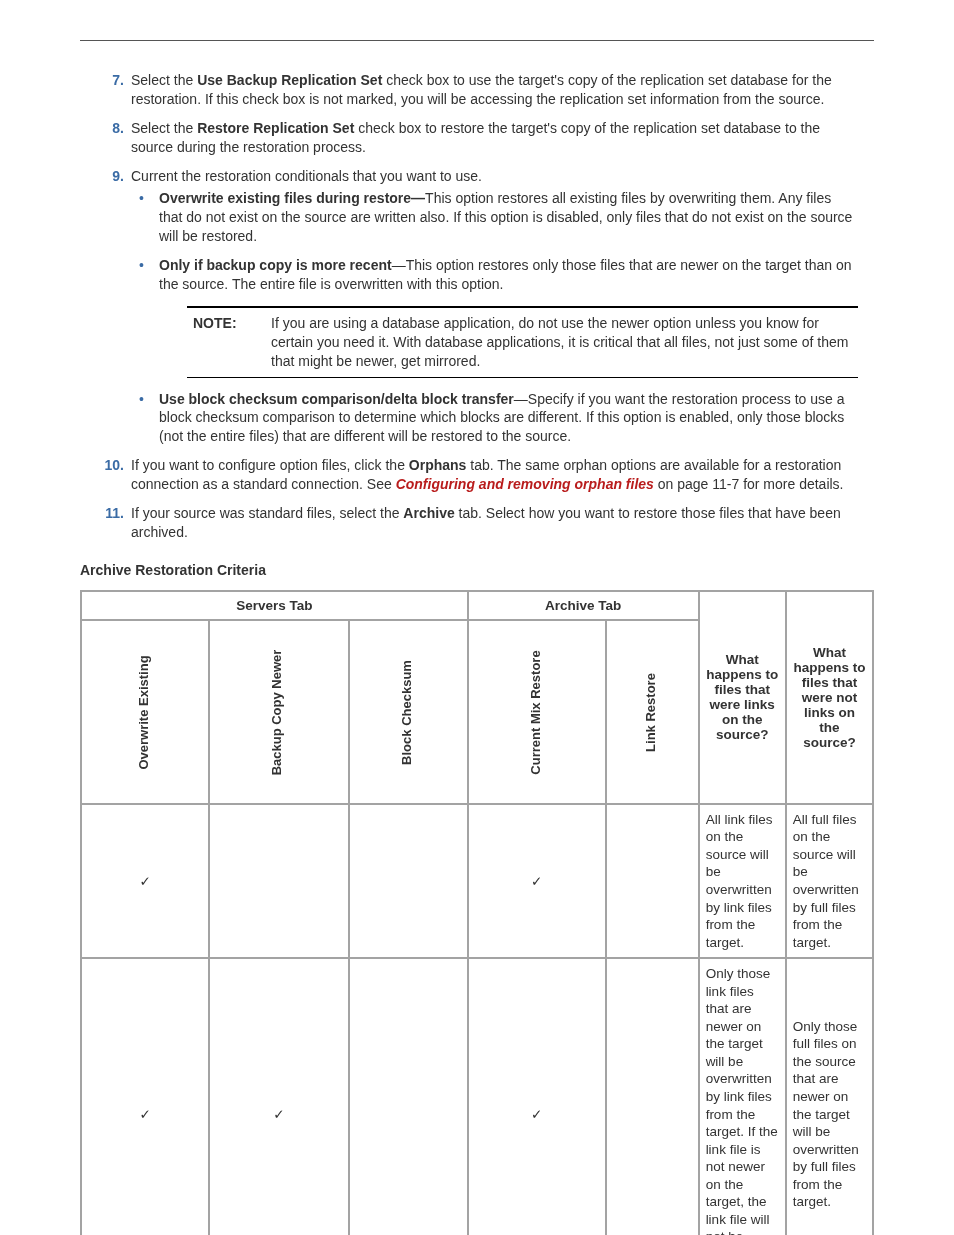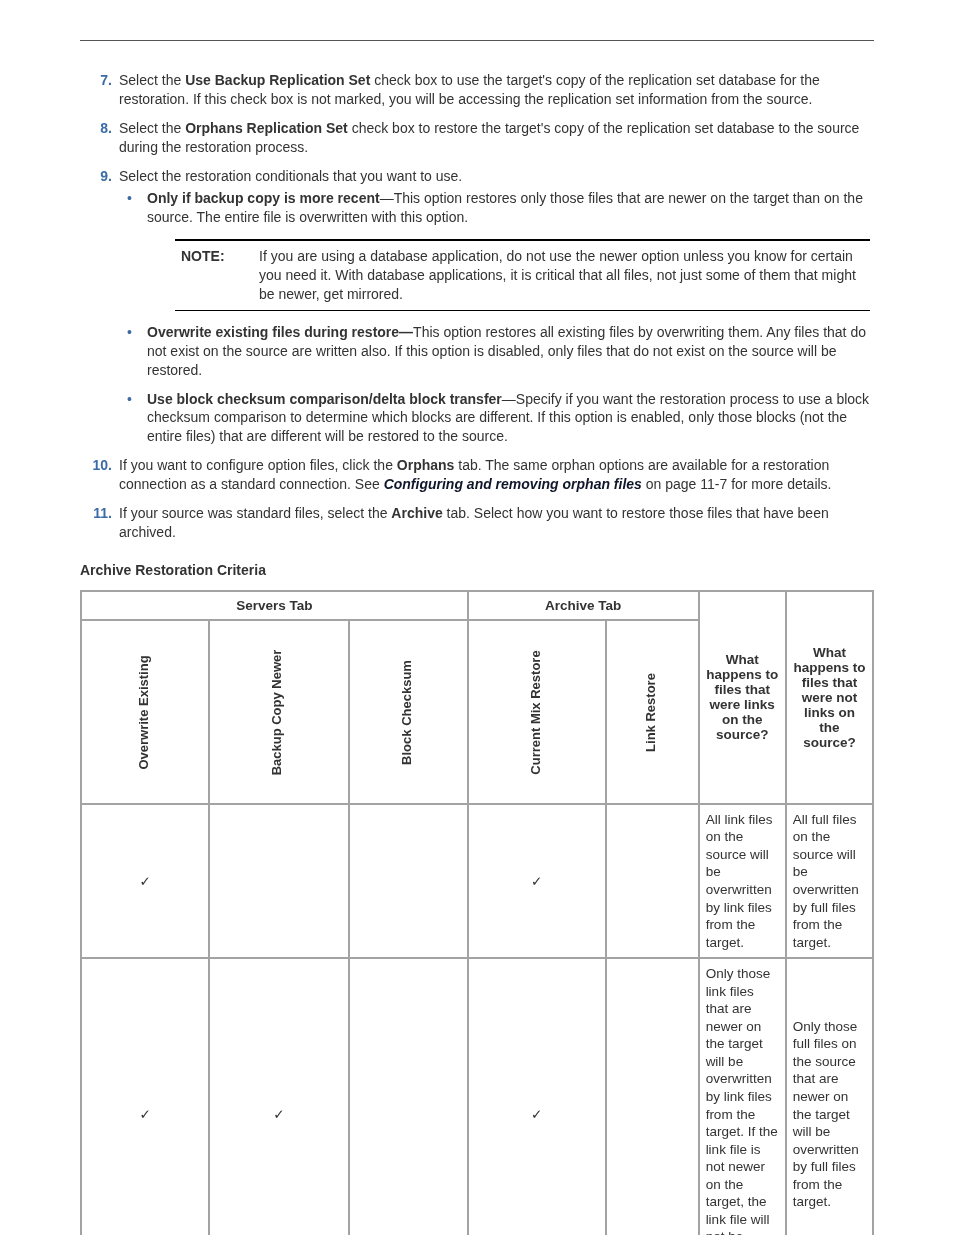--- a/index.html
+++ b/index.html
@@ -17,21 +17,21 @@
     position: relative;
     min-height: 1235px;
   }
   .top-rule {
     border-top: 1px solid #555;
     margin-bottom: 30px;
   }
   ol.main-list {
     list-style: none;
     padding: 0;
-    margin: 4px;
+    margin: 16px;
     counter-reset: mainitem 6;
   }
   ol.main-list > li {
     position: relative;
     padding-left: 35px;
     margin-bottom: 10px;
     line-height: 1.35;
     counter-increment: mainitem;
   }
   ol.main-list > li::before {
@@ -75,21 +75,21 @@
     font-weight: bold;
     width: 78px;
     flex-shrink: 0;
     padding-left: 6px;
   }
   .note-text {
     flex: 1;
     line-height: 1.35;
   }
   .link-text {
-    color: #0f172a;
+    color: #b91c1c;
     font-weight: bold;
     font-style: italic;
   }
   .table-title {
     text-align: left;
     font-weight: bold;
     margin: 20px 0 12px 0;
   }
   table.criteria {
     border-collapse: collapse;
@@ -137,36 +137,36 @@
 <body>
 
 <div class="page">
   <div class="top-rule"></div>
 
   <ol class="main-list">
     <li>
       <span>Select the </span><span class="b">Use Backup Replication Set</span><span> check box to use the target's copy of the replication set database for the restoration. If this check box is not marked, you will be accessing the replication set information from the source.</span>
     </li>
     <li>
-      <span>Select the </span><span class="b">Orphans Replication Set</span><span> check box to restore the target's copy of the replication set database to the source during the restoration process.</span>
-    </li>
-    <li>
-      <span>Select the restoration conditionals that you want to use.</span>
+      <span>Select the </span><span class="b">Restore Replication Set</span><span> check box to restore the target's copy of the replication set database to the source during the restoration process.</span>
+    </li>
+    <li>
+      <span>Current the restoration conditionals that you want to use.</span>
       <ul class="bullets">
+        <li>
+          <span class="b">Overwrite existing files during restore—</span><span>This option restores all existing files by overwriting them. Any files that do not exist on the source are written also. If this option is disabled, only files that do not exist on the source will be restored.</span>
+        </li>
         <li>
           <span class="b">Only if backup copy is more recent</span><span>—This option restores only those files that are newer on the target than on the source. The entire file is overwritten with this option.</span>
           <div class="note-box">
             <div class="note-label">NOTE:</div>
             <div class="note-text">If you are using a database application, do not use the newer option unless you know for certain you need it. With database applications, it is critical that all files, not just some of them that might be newer, get mirrored.</div>
           </div>
         </li>
         <li>
-          <span class="b">Overwrite existing files during restore—</span><span>This option restores all existing files by overwriting them. Any files that do not exist on the source are written also. If this option is disabled, only files that do not exist on the source will be restored.</span>
-        </li>
-        <li>
           <span class="b">Use block checksum comparison/delta block transfer</span><span>—Specify if you want the restoration process to use a block checksum comparison to determine which blocks are different. If this option is enabled, only those blocks (not the entire files) that are different will be restored to the source.</span>
         </li>
       </ul>
     </li>
     <li>
       <span>If you want to configure option files, click the </span><span class="b">Orphans</span><span> tab. The same orphan options are available for a restoration connection as a standard connection. See </span><span class="link-text">Configuring and removing orphan files</span><span> on page 11-7 for more details.</span>
     </li>
     <li>
       <span>If your source was standard files, select the </span><span class="b">Archive</span><span> tab. Select how you want to restore those files that have been archived.</span>
     </li>

